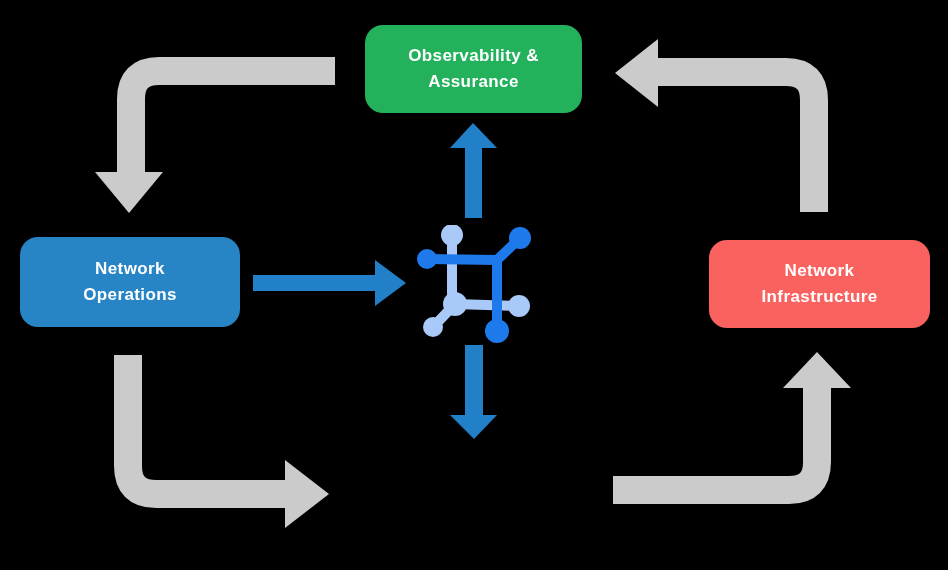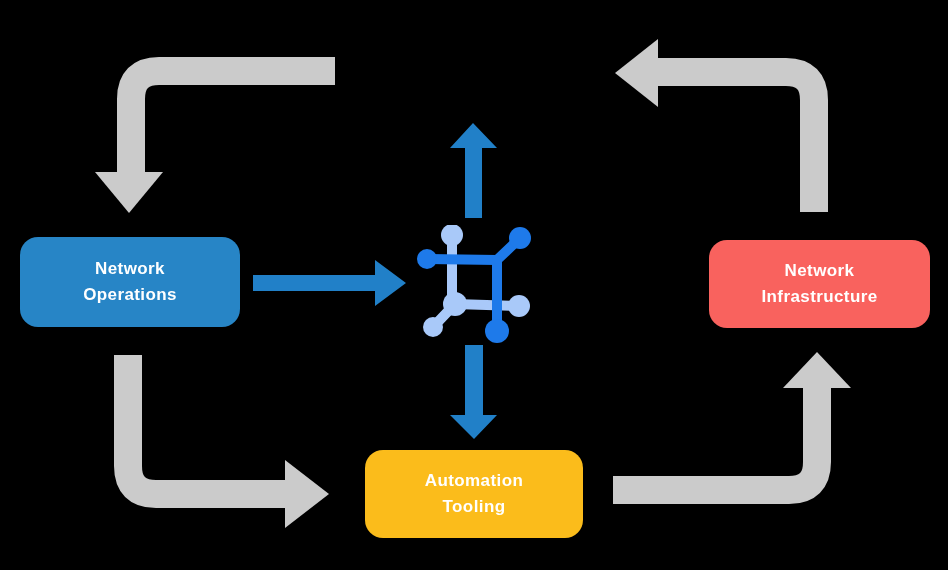--- a/index.html
+++ b/index.html
@@ -69,35 +69,35 @@
       <polygon points="783,388 851,388 817,352"></polygon>
     </g>
 
     <g fill="#2180C8">
       <polygon points="253,275 375,275 375,260 406,283 375,306 375,291 253,291"></polygon>
       <polygon points="465,218 465,148 450,148 473,123 497,148 482,148 482,218"></polygon>
       <polygon points="465,345 465,415 450,415 474,439 497,415 483,415 483,345"></polygon>
     </g>
   </svg>
 
+  <div class="box box-observability" style="background: rgb(35, 177, 91);">
+    <span class="box-label">Observability &amp;
+Assurance</span>
+  </div>
 
   <div class="box box-operations" style="background: rgb(39, 133, 198);">
     <span class="box-label">Network
 Operations</span>
   </div>
 
   <div class="box box-infrastructure" style="background: rgb(249, 98, 94);">
     <span class="box-label">Network
 Infrastructure</span>
   </div>
 
-  <div class="box box-automation" style="background: rgb(251, 188, 27);">
-    <span class="box-label">Automation
-Tooling</span>
-  </div>
 
   <svg class="center-icon" viewBox="0 0 120 120">
     <g fill="none" stroke-width="10" stroke-linecap="round" stroke="#A9C9F9">
       <line x1="37" y1="12" x2="37" y2="79"></line>
       <line x1="40" y1="79" x2="104" y2="81"></line>
       <line x1="40" y1="79" x2="20" y2="100"></line>
     </g>
     <g fill="#A9C9F9">
       <circle cx="37" cy="10" r="11"></circle>
       <circle cx="104" cy="81" r="11"></circle>

